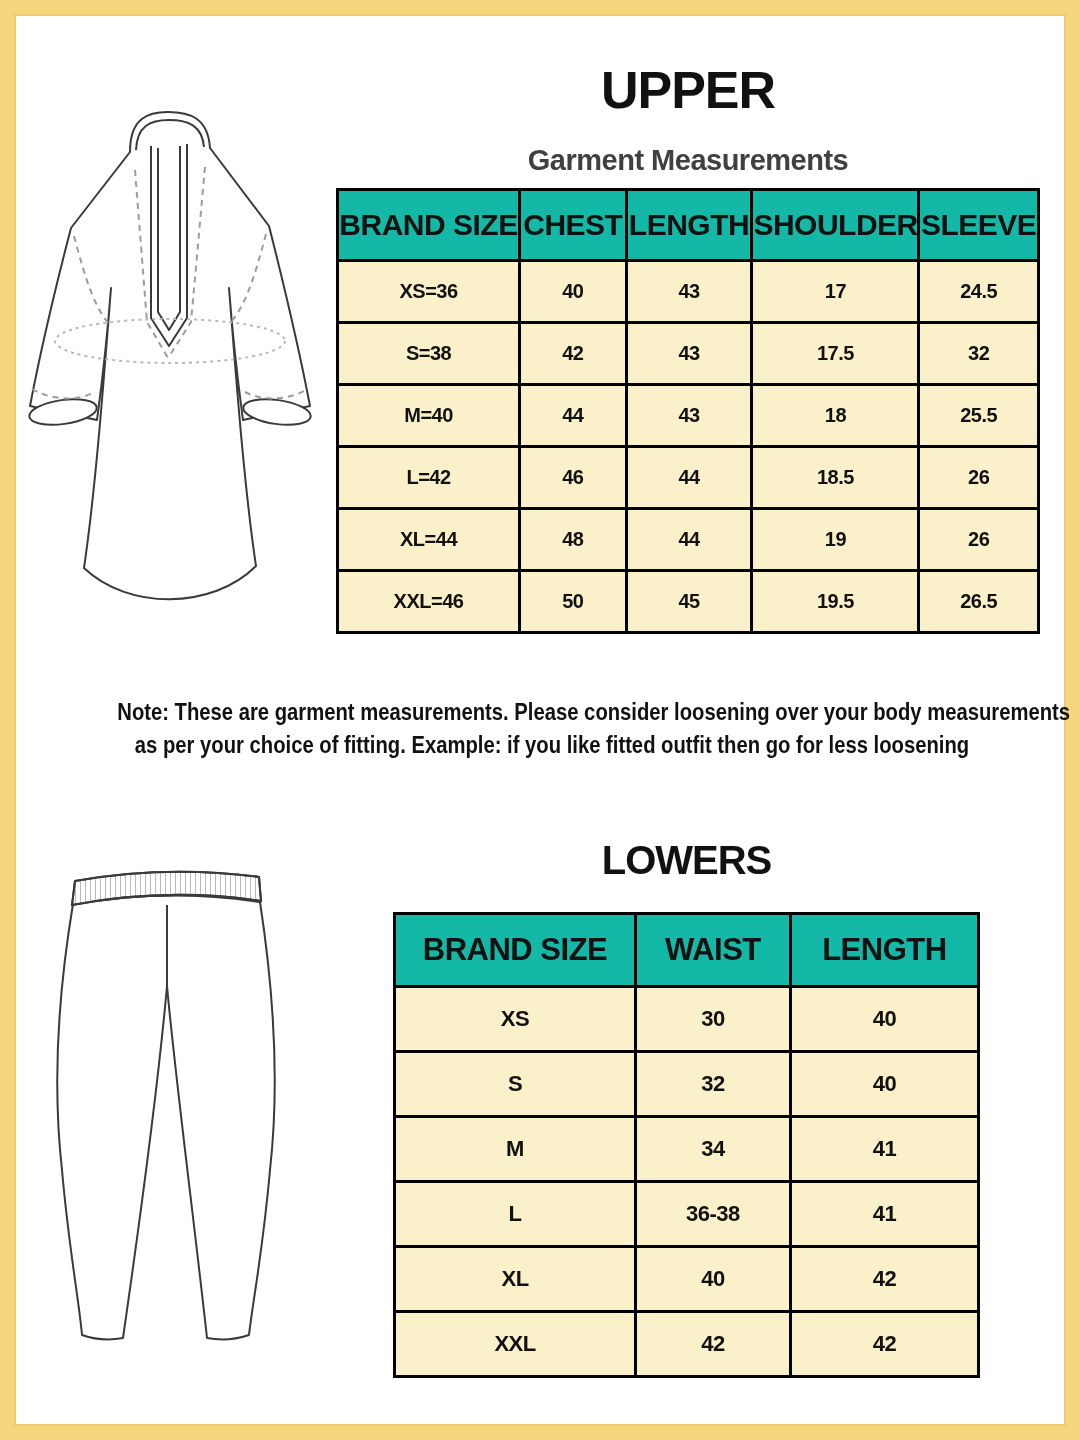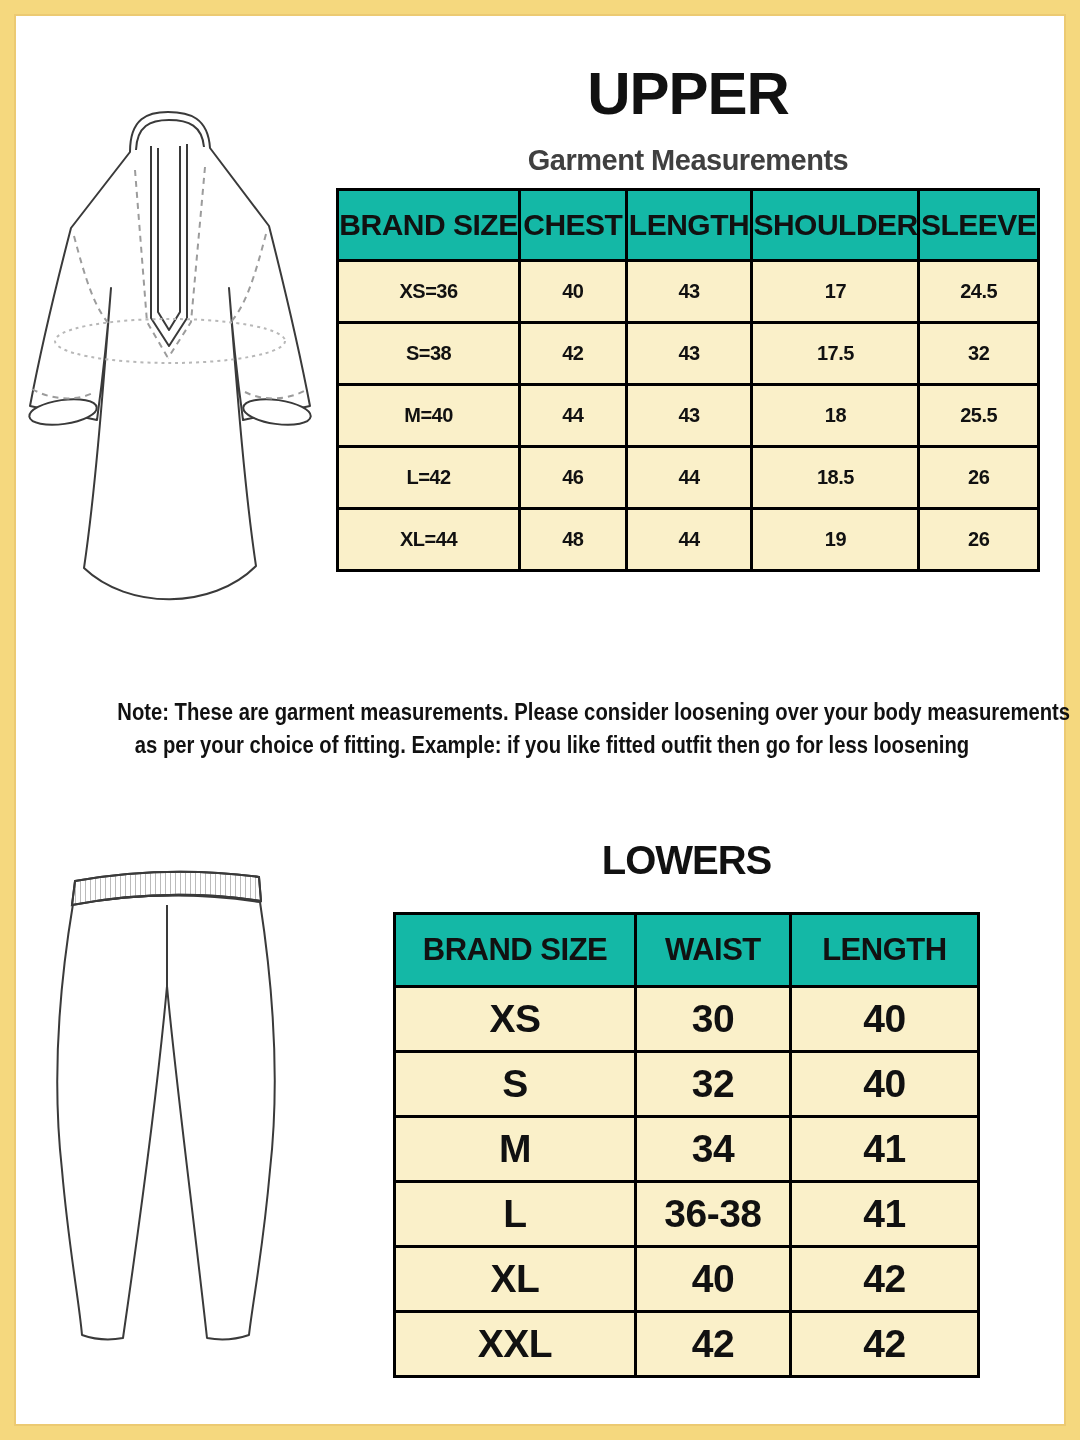--- a/index.html
+++ b/index.html
@@ -15,21 +15,21 @@
   .upper-table{width:704px;}
   .upper-table thead th{height:68px;font-size:30px;}
   .upper-table tbody td{height:59px;font-size:20px;}
   .upper-table th:nth-child(1){width:26.1%;}
   .upper-table th:nth-child(2){width:15.1%;}
   .upper-table th:nth-child(3){width:17.9%;}
   .upper-table th:nth-child(4){width:23.9%;}
   .upper-table th:nth-child(5){width:17.0%;}
   .lowers-table{width:587px;}
   .lowers-table thead th{height:70px;font-size:31px;}
-  .lowers-table tbody td{height:62px;font-size:39px;}
+  .lowers-table tbody td{height:62px;font-size:22px;}
   .lowers-table th:nth-child(1){width:41.4%;}
   .lowers-table th:nth-child(2){width:26.4%;}
   .lowers-table th:nth-child(3){width:32.2%;}
   .note{font-weight:bold;color:#111;text-align:center;font-size:23px;line-height:1.45;transform:scaleX(.88);transform-origin:50% 0;white-space:nowrap;}
   svg .solid{fill:#ffffff;stroke:#3a3a3a;stroke-width:2;stroke-linejoin:round;}
   svg .line{fill:none;stroke:#3a3a3a;stroke-width:2;stroke-linejoin:round;}
   svg .dash{fill:none;stroke:#9c9c9c;stroke-width:2;stroke-dasharray:6 5;}
   svg .dot{fill:none;stroke:#b8b8b8;stroke-width:2;stroke-dasharray:3 4;}
 </style>
 </head>
@@ -60,21 +60,21 @@
   <path class="line" d="M 150 42 L 150 206 L 161 224 L 172 206 L 172 40"></path>
   <path class="dash" d="M 127 64 L 139 216 L 160 252"></path>
   <path class="dash" d="M 197 61 L 183 216 L 160 252"></path>
   <path class="dash" d="M 66 130 C 78 175 86 200 101 218"></path>
   <path class="dash" d="M 258 128 C 246 173 238 198 223 216"></path>
   <ellipse class="dot" cx="162" cy="235" rx="115" ry="22"></ellipse>
   <path class="dash" d="M 24 283 C 45 295 70 295 87 286"></path>
   <path class="dash" d="M 237 286 C 254 295 279 295 300 283"></path>
 </svg>
 
-<div class="abs title" style="left:336px;top:64px;width:704px;font-size:60px;">UPPER</div>
+<div class="abs title" style="left:336px;top:64px;width:704px;font-size:52px;">UPPER</div>
 <div class="abs subtitle" style="left:336px;top:144px;width:704px;font-size:29px;">Garment Measurements</div>
 
 <table class="abs upper-table" style="left:336px;top:188px;">
     <thead>
       <tr>
         <th>BRAND SIZE</th>
         <th>CHEST</th>
         <th>LENGTH</th>
         <th>SHOULDER</th>
         <th>SLEEVE</th>
@@ -108,20 +108,27 @@
         <td>44</td>
         <td>18.5</td>
         <td>26</td>
       </tr>
       <tr>
         <td>XL=44</td>
         <td>48</td>
         <td>44</td>
         <td>19</td>
         <td>26</td>
+      </tr>
+      <tr>
+        <td>XXL=46</td>
+        <td>50</td>
+        <td>45</td>
+        <td>19.5</td>
+        <td>26.5</td>
       </tr>
     </tbody>
   </table>
 
 <div class="abs note" style="left:58px;top:696px;width:988px;">
   <div>Note: These are garment measurements. Please consider loosening over your body measurements</div>
   <div>as per your choice of fitting. Example: if you like fitted outfit then go for less loosening</div>
 </div>
 
 <svg class="abs" style="left:35px;top:860px;" width="320" height="545" viewBox="0 0 320 545">

